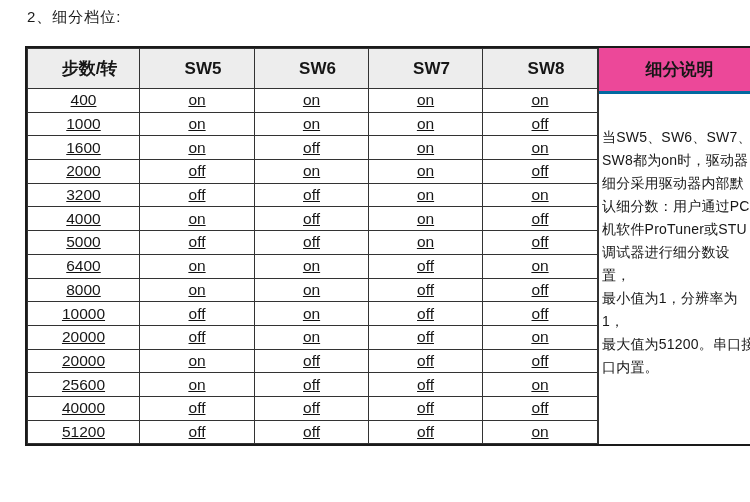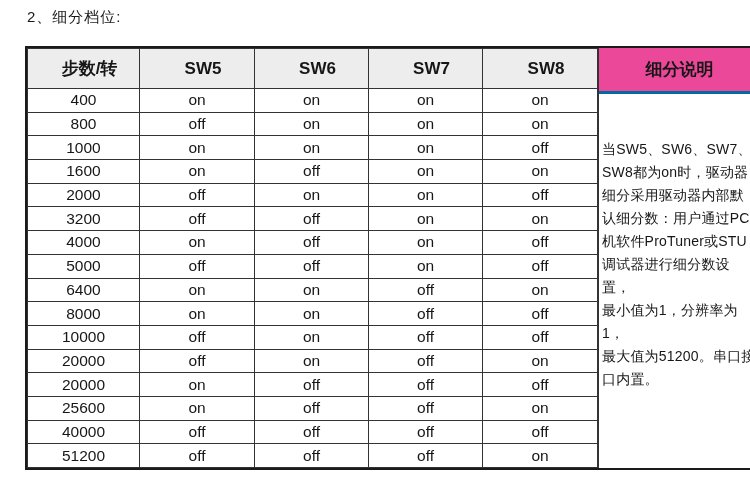--- a/index.html
+++ b/index.html
@@ -42,21 +42,21 @@
     overflow: hidden;
   }
   table.switch-table thead tr { height: 40px; }
   table.switch-table th {
     background: #ededed;
     font-size: 17px;
     font-weight: bold;
     color: #161616;
     padding-left: 12px;
   }
-  table.switch-table tbody tr { height: 23.7px; }
+  table.switch-table tbody tr { height: 23.7px; text-decoration: underline; }
   table.switch-table td {
     font-size: 15.5px;
     color: #161616;
     background: #ffffff;
   }
 
   .desc-col {
     flex: 1;
     display: flex;
     flex-direction: column;
@@ -117,27 +117,20 @@
       <tbody>
 
           <tr>
             <td>400</td>
             <td>on</td>
             <td>on</td>
             <td>on</td>
             <td>on</td>
           </tr>
 
-          <tr>
-            <td>800</td>
-            <td>off</td>
-            <td>on</td>
-            <td>on</td>
-            <td>on</td>
-          </tr>
 
           <tr>
             <td>1000</td>
             <td>on</td>
             <td>on</td>
             <td>on</td>
             <td>off</td>
           </tr>
 
           <tr>

